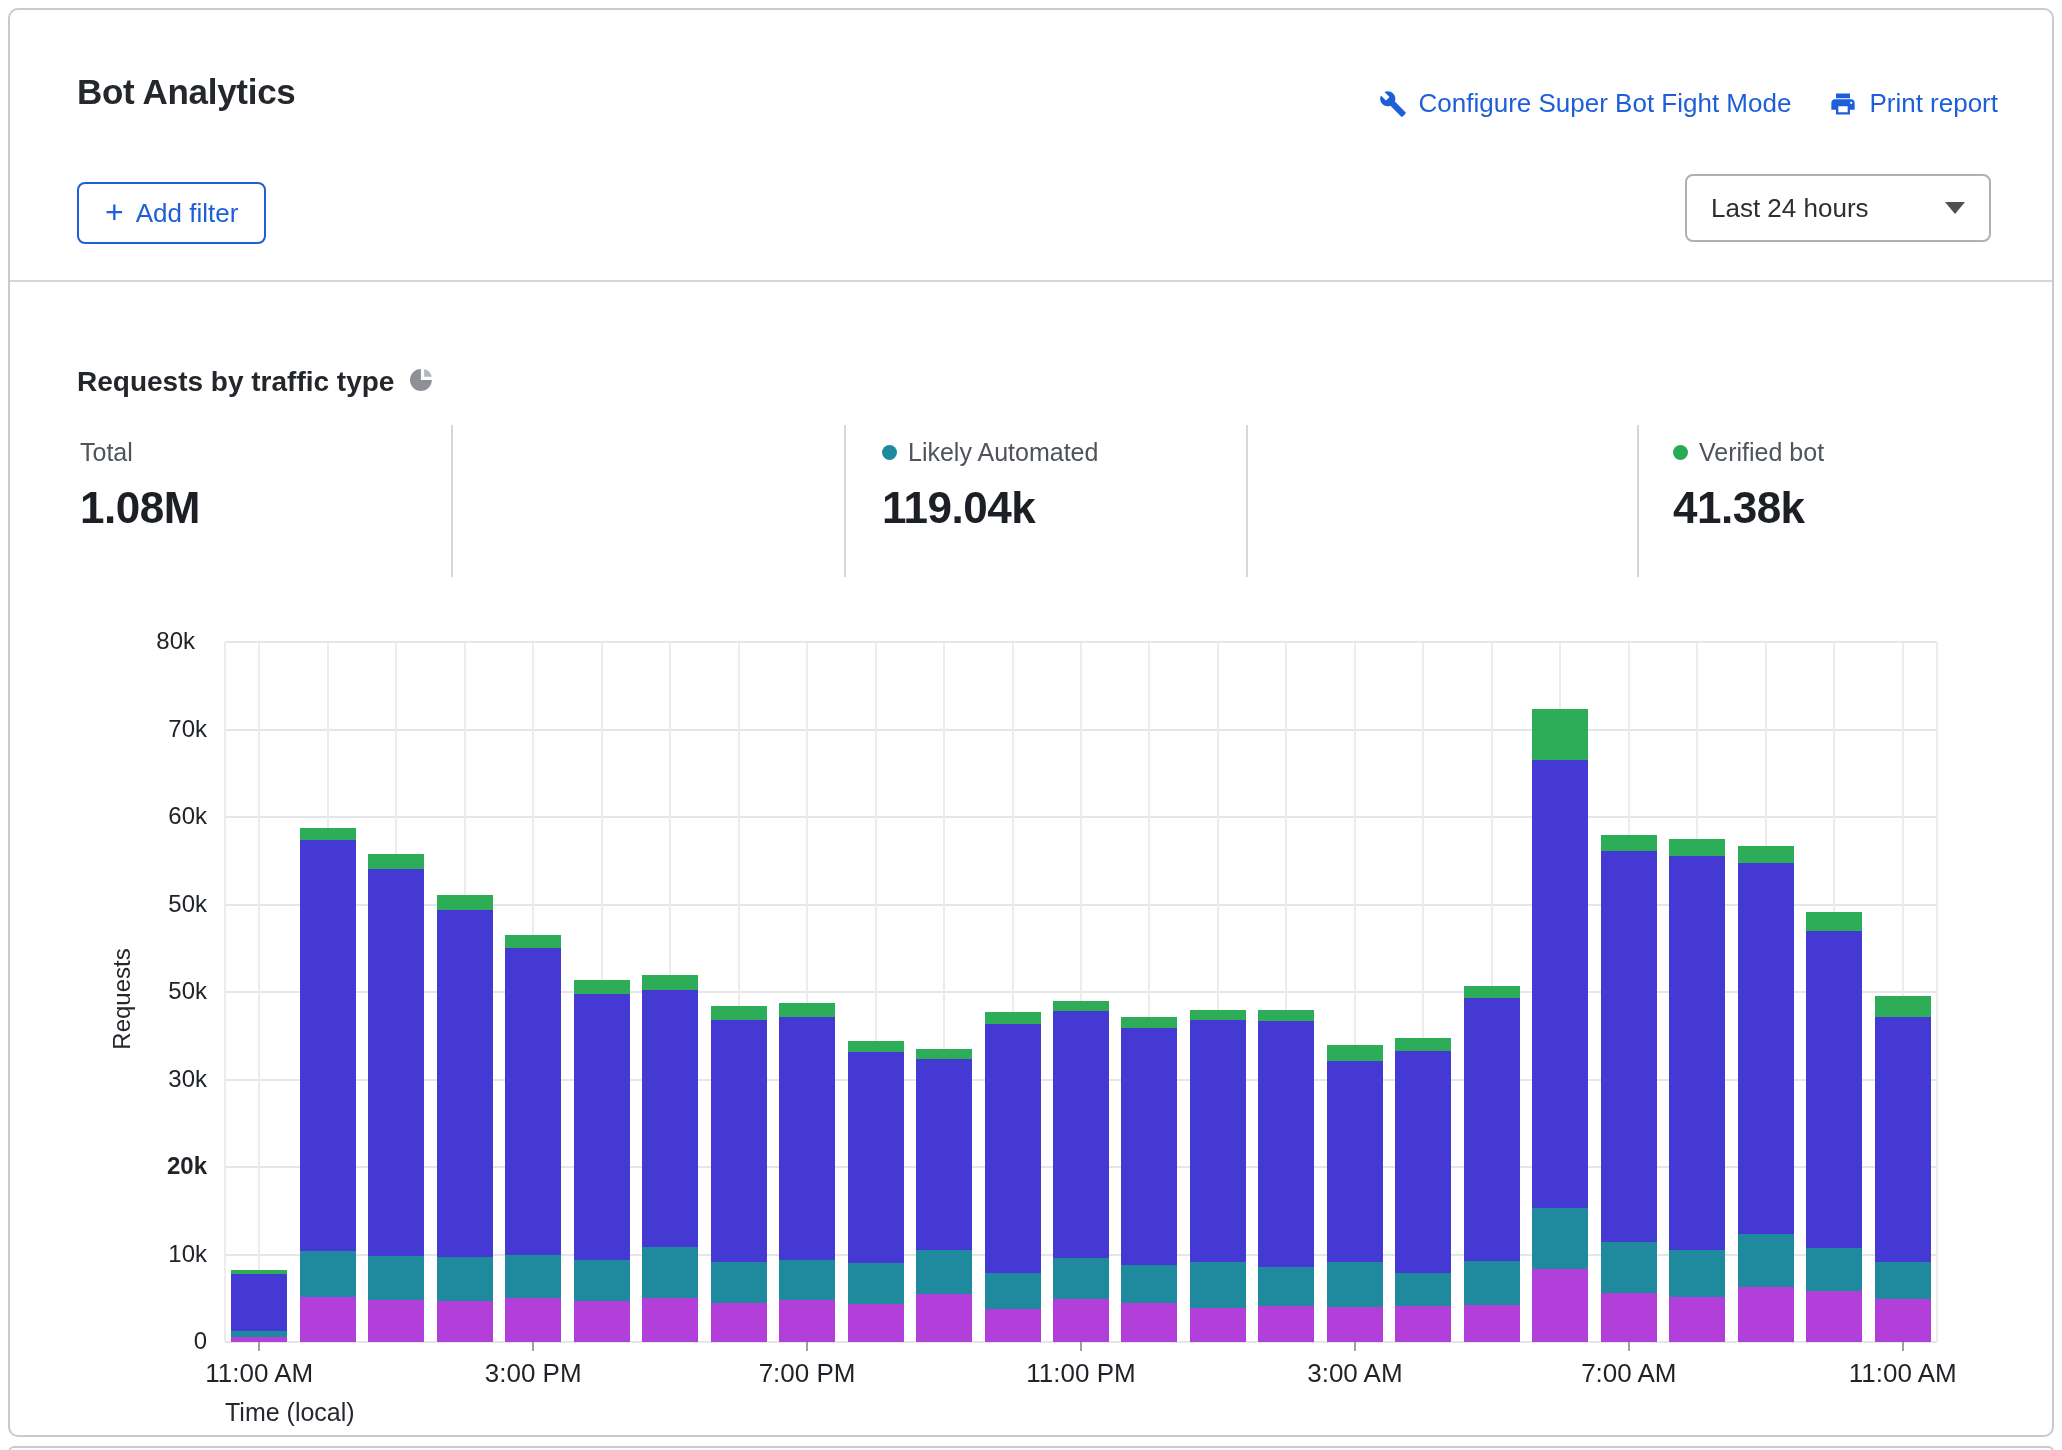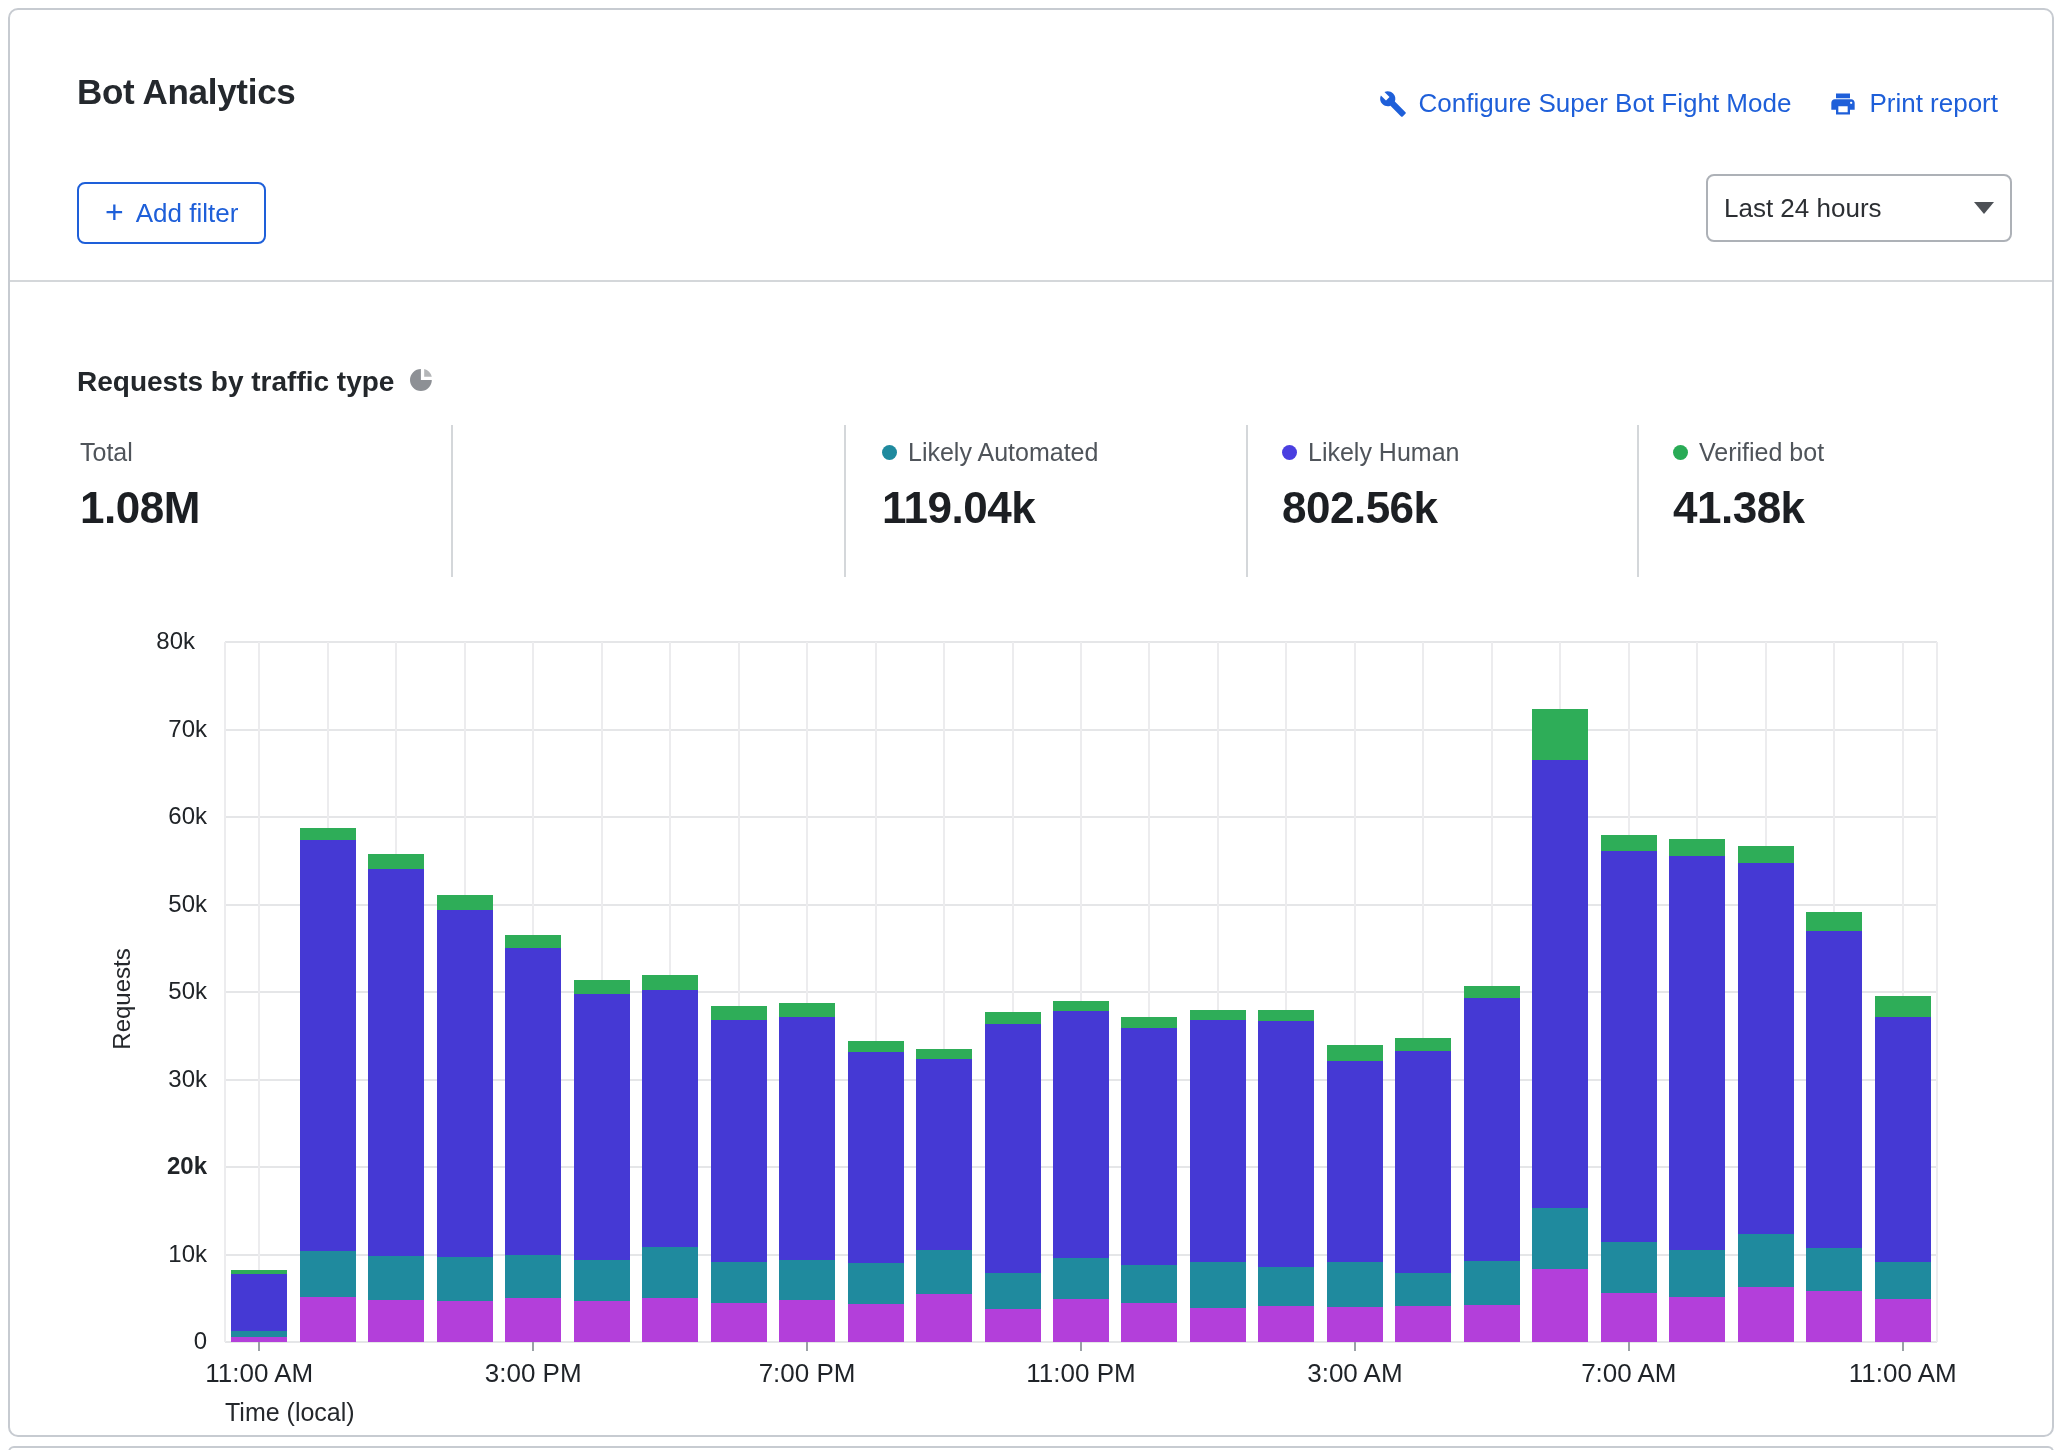--- a/index.html
+++ b/index.html
@@ -7,21 +7,21 @@
   .card { position:absolute; left:8px; top:8px; width:2046px; height:1429px; background:#fff; border:2px solid #c7cbd1; border-radius:10px; }
   .next-card { position:absolute; left:8px; top:1446px; width:2046px; height:6px; background:#fff; border:2px solid #c7cbd1; border-bottom:none; border-radius:10px 10px 0 0; }
 
   
   .page-title { position:absolute; left:67px; top:62px; font-size:35px; font-weight:700; color:#24282d; letter-spacing:-0.3px; }
   .links-row { position:absolute; top:78px; right:54px; display:flex; align-items:center; gap:38px; }
   .hlink { display:flex; align-items:center; gap:12px; color:#1e5fd9; font-size:26px; cursor:pointer; }
   .hlink svg { display:block; }
   .add-filter { position:absolute; left:67px; top:172px; height:62px; padding:0 26px; display:inline-flex; align-items:center; gap:12px; border:2px solid #1e5fd9; border-radius:8px; color:#1e5fd9; font-size:26px; background:#fff; cursor:pointer; }
   .add-filter .plus { font-size:32px; font-weight:400; line-height:1; margin-top:-3px; }
-  .dropdown { position:absolute; top:164px; right:40px; width:306px; height:68px; border:2px solid #adb1b7; border-radius:8px; background:#fff; display:flex; align-items:center; padding:0 16px; font-size:26px; color:#2c2f33; cursor:pointer; }
+  .dropdown { position:absolute; top:164px; right:61px; width:306px; height:68px; border:2px solid #adb1b7; border-radius:8px; background:#fff; display:flex; align-items:center; padding:0 24px; font-size:26px; color:#2c2f33; cursor:pointer; }
   .dropdown .caret { margin-left:auto; width:0; height:0; border-left:10px solid transparent; border-right:10px solid transparent; border-top:12px solid #4d5156; }
   .header-divider { position:absolute; left:0; top:270px; width:100%; height:0; border-top:2px solid #d4d7da; }
 
   
   .section-title-row { position:absolute; left:67px; top:356px; display:flex; align-items:center; gap:16px; }
   .section-title { font-size:28px; font-weight:700; color:#23272b; }
 
   
   .stat { position:absolute; top:428px; }
   .stat .lab-row { display:flex; align-items:center; gap:11px; font-size:25px; color:#4f545a; }
@@ -94,27 +94,20 @@
         <span>Total</span>
       </div>
     <div class="value">1.08M</div>
   </div>
   <div class="stat" style="left:872px">
     <div class="lab-row">
         <span class="dot" style="background: rgb(31, 138, 158);"></span>
         <span>Likely Automated</span>
       </div>
     <div class="value">119.04k</div>
-  </div>
-  <div class="stat" style="left:1272px">
-    <div class="lab-row">
-        <span class="dot" style="background: rgb(74, 63, 224);"></span>
-        <span>Likely Human</span>
-      </div>
-    <div class="value">802.56k</div>
   </div>
   <div class="stat" style="left:1663px">
     <div class="lab-row">
         <span class="dot" style="background: rgb(41, 171, 86);"></span>
         <span>Verified bot</span>
       </div>
     <div class="value">41.38k</div>
   </div>
   <div class="stat-divider" style="left:441px"></div>
   <div class="stat-divider" style="left:834px"></div>

